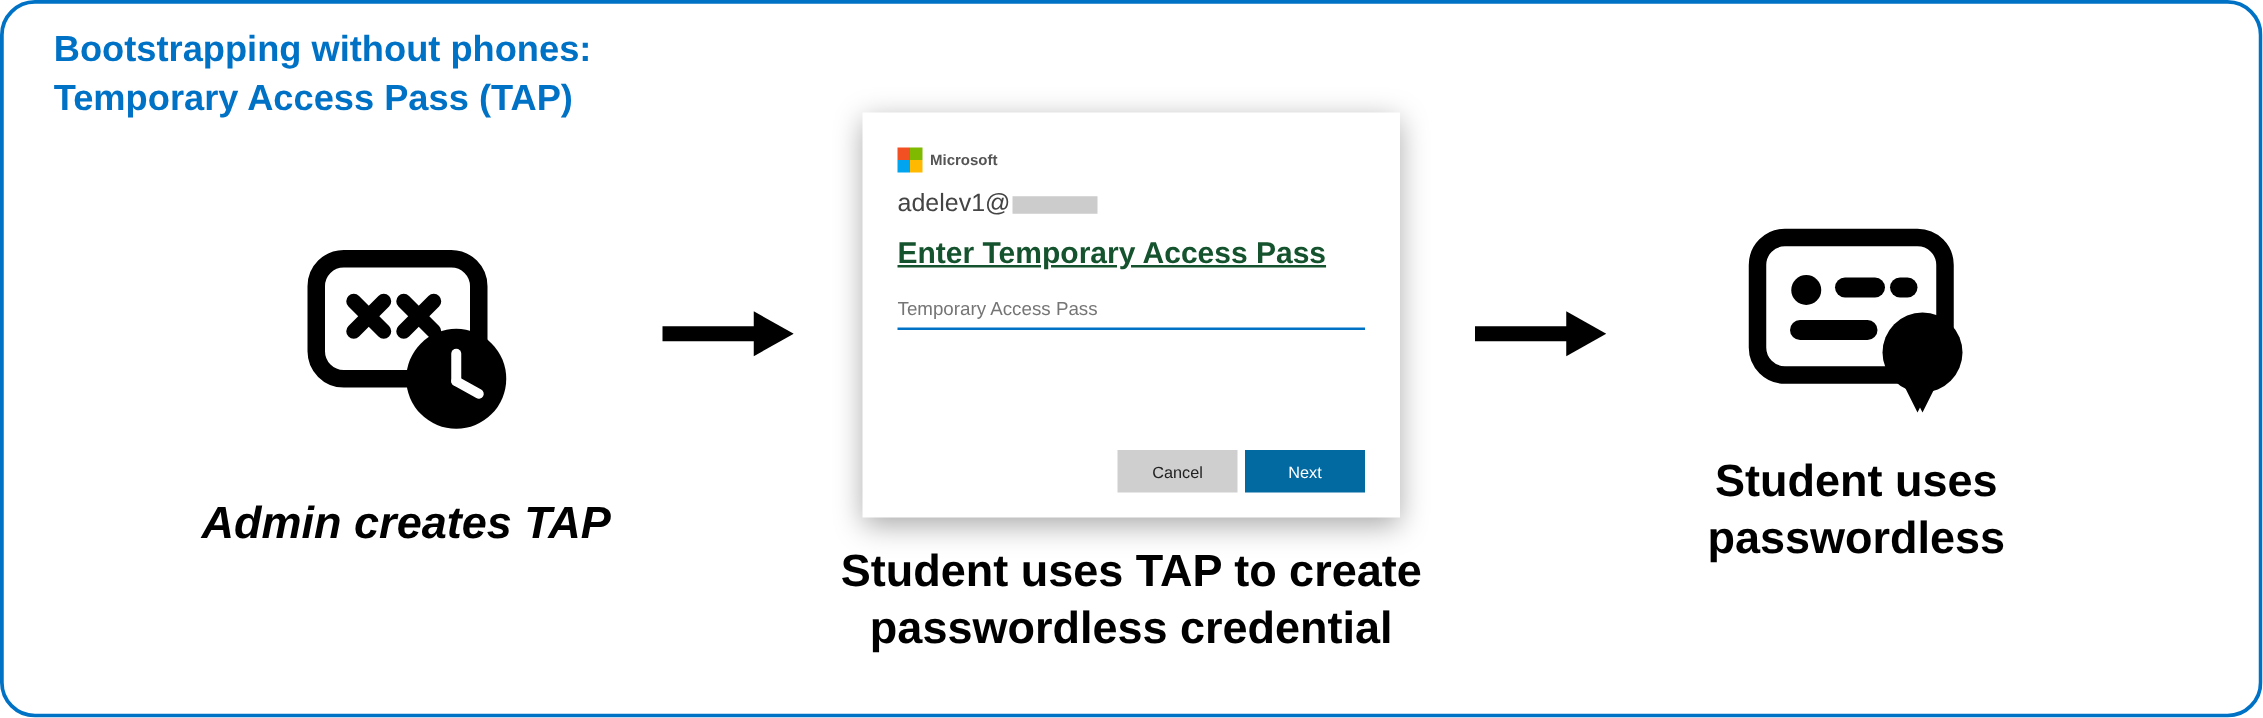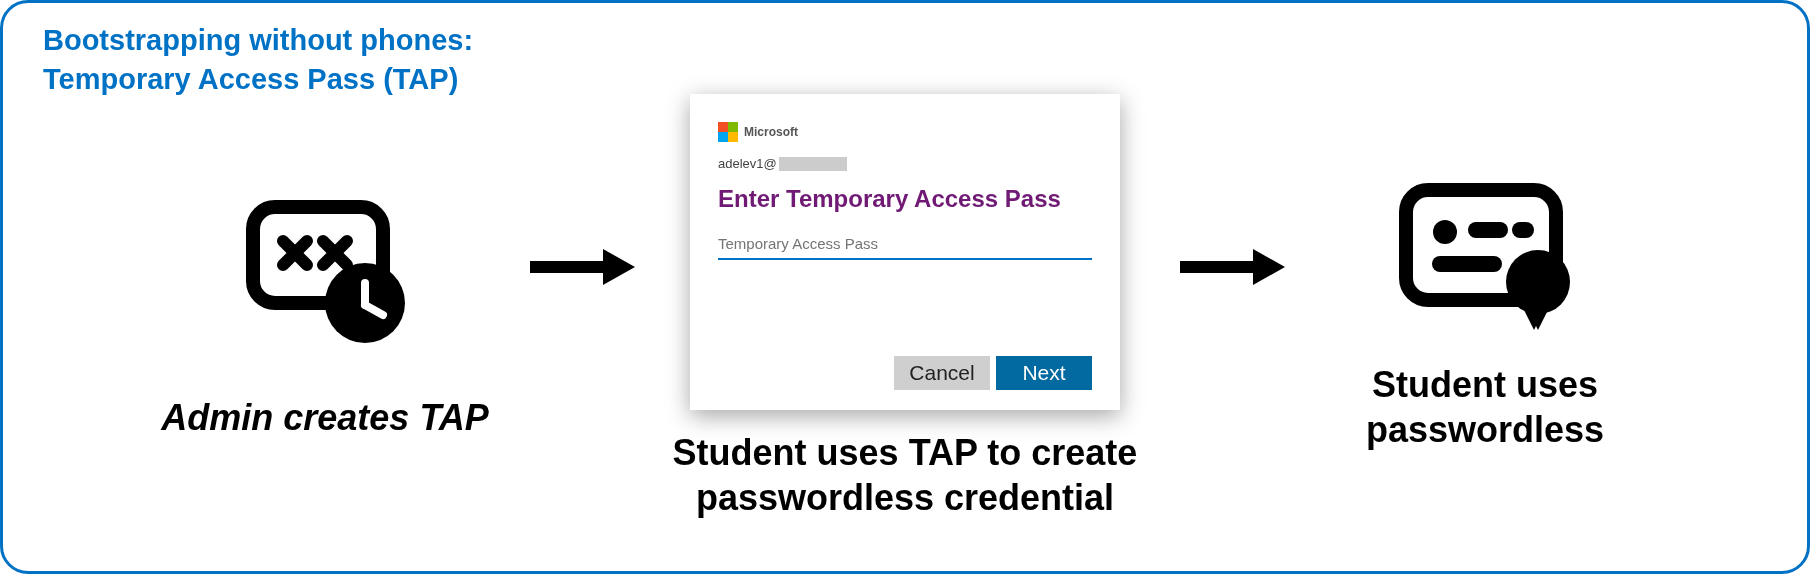--- a/index.html
+++ b/index.html
@@ -85,59 +85,60 @@
     grid-template-columns: 1fr 1fr;
     grid-template-rows: 1fr 1fr;
   }
   .ms-logo span { display:block; }
   .ms-logo .r { background:#f25022; }
   .ms-logo .g { background:#7fba00; }
   .ms-logo .b { background:#00a4ef; }
   .ms-logo .y { background:#ffb900; }
   .ms-name { font-size: 12px; color:#555; font-weight:600; }
   .user-line {
-    font-size: 13px;
+    font-size: 20px;
     color:#444;
     margin-bottom: 14px;
     display:flex;
     align-items:center;
     gap:2px;
   }
   .redact {
     display:inline-block;
     width:68px;
     height:14px;
     background:#ccc;
   }
   .dialog-h {
     font-size: 24px;
     font-weight:600;
-    color:#701a75;
+    color:#14532d;
     margin: 2px 0 18px 0;
+    text-decoration: underline;
   }
   .tap-input {
     width:100%;
     border:none;
     border-bottom:2px solid #0072c6;
     font-size:15px;
     color:#888;
     padding:4px 0 6px 0;
     outline:none;
     background:transparent;
   }
   .dialog-buttons {
     display:flex;
     justify-content:flex-end;
     gap:6px;
     margin-top:56px;
   }
   .btn {
     min-width:96px;
     height:34px;
-    font-size:21px;
+    font-size:13px;
     border:none;
     cursor:pointer;
     margin-top:40px;
   }
   .btn-cancel { background:#cfcfcf; color:#222; }
   .btn-next   { background:#0369a1; color:#fff; }
 
   svg { display:block; }
 </style>
 </head>

